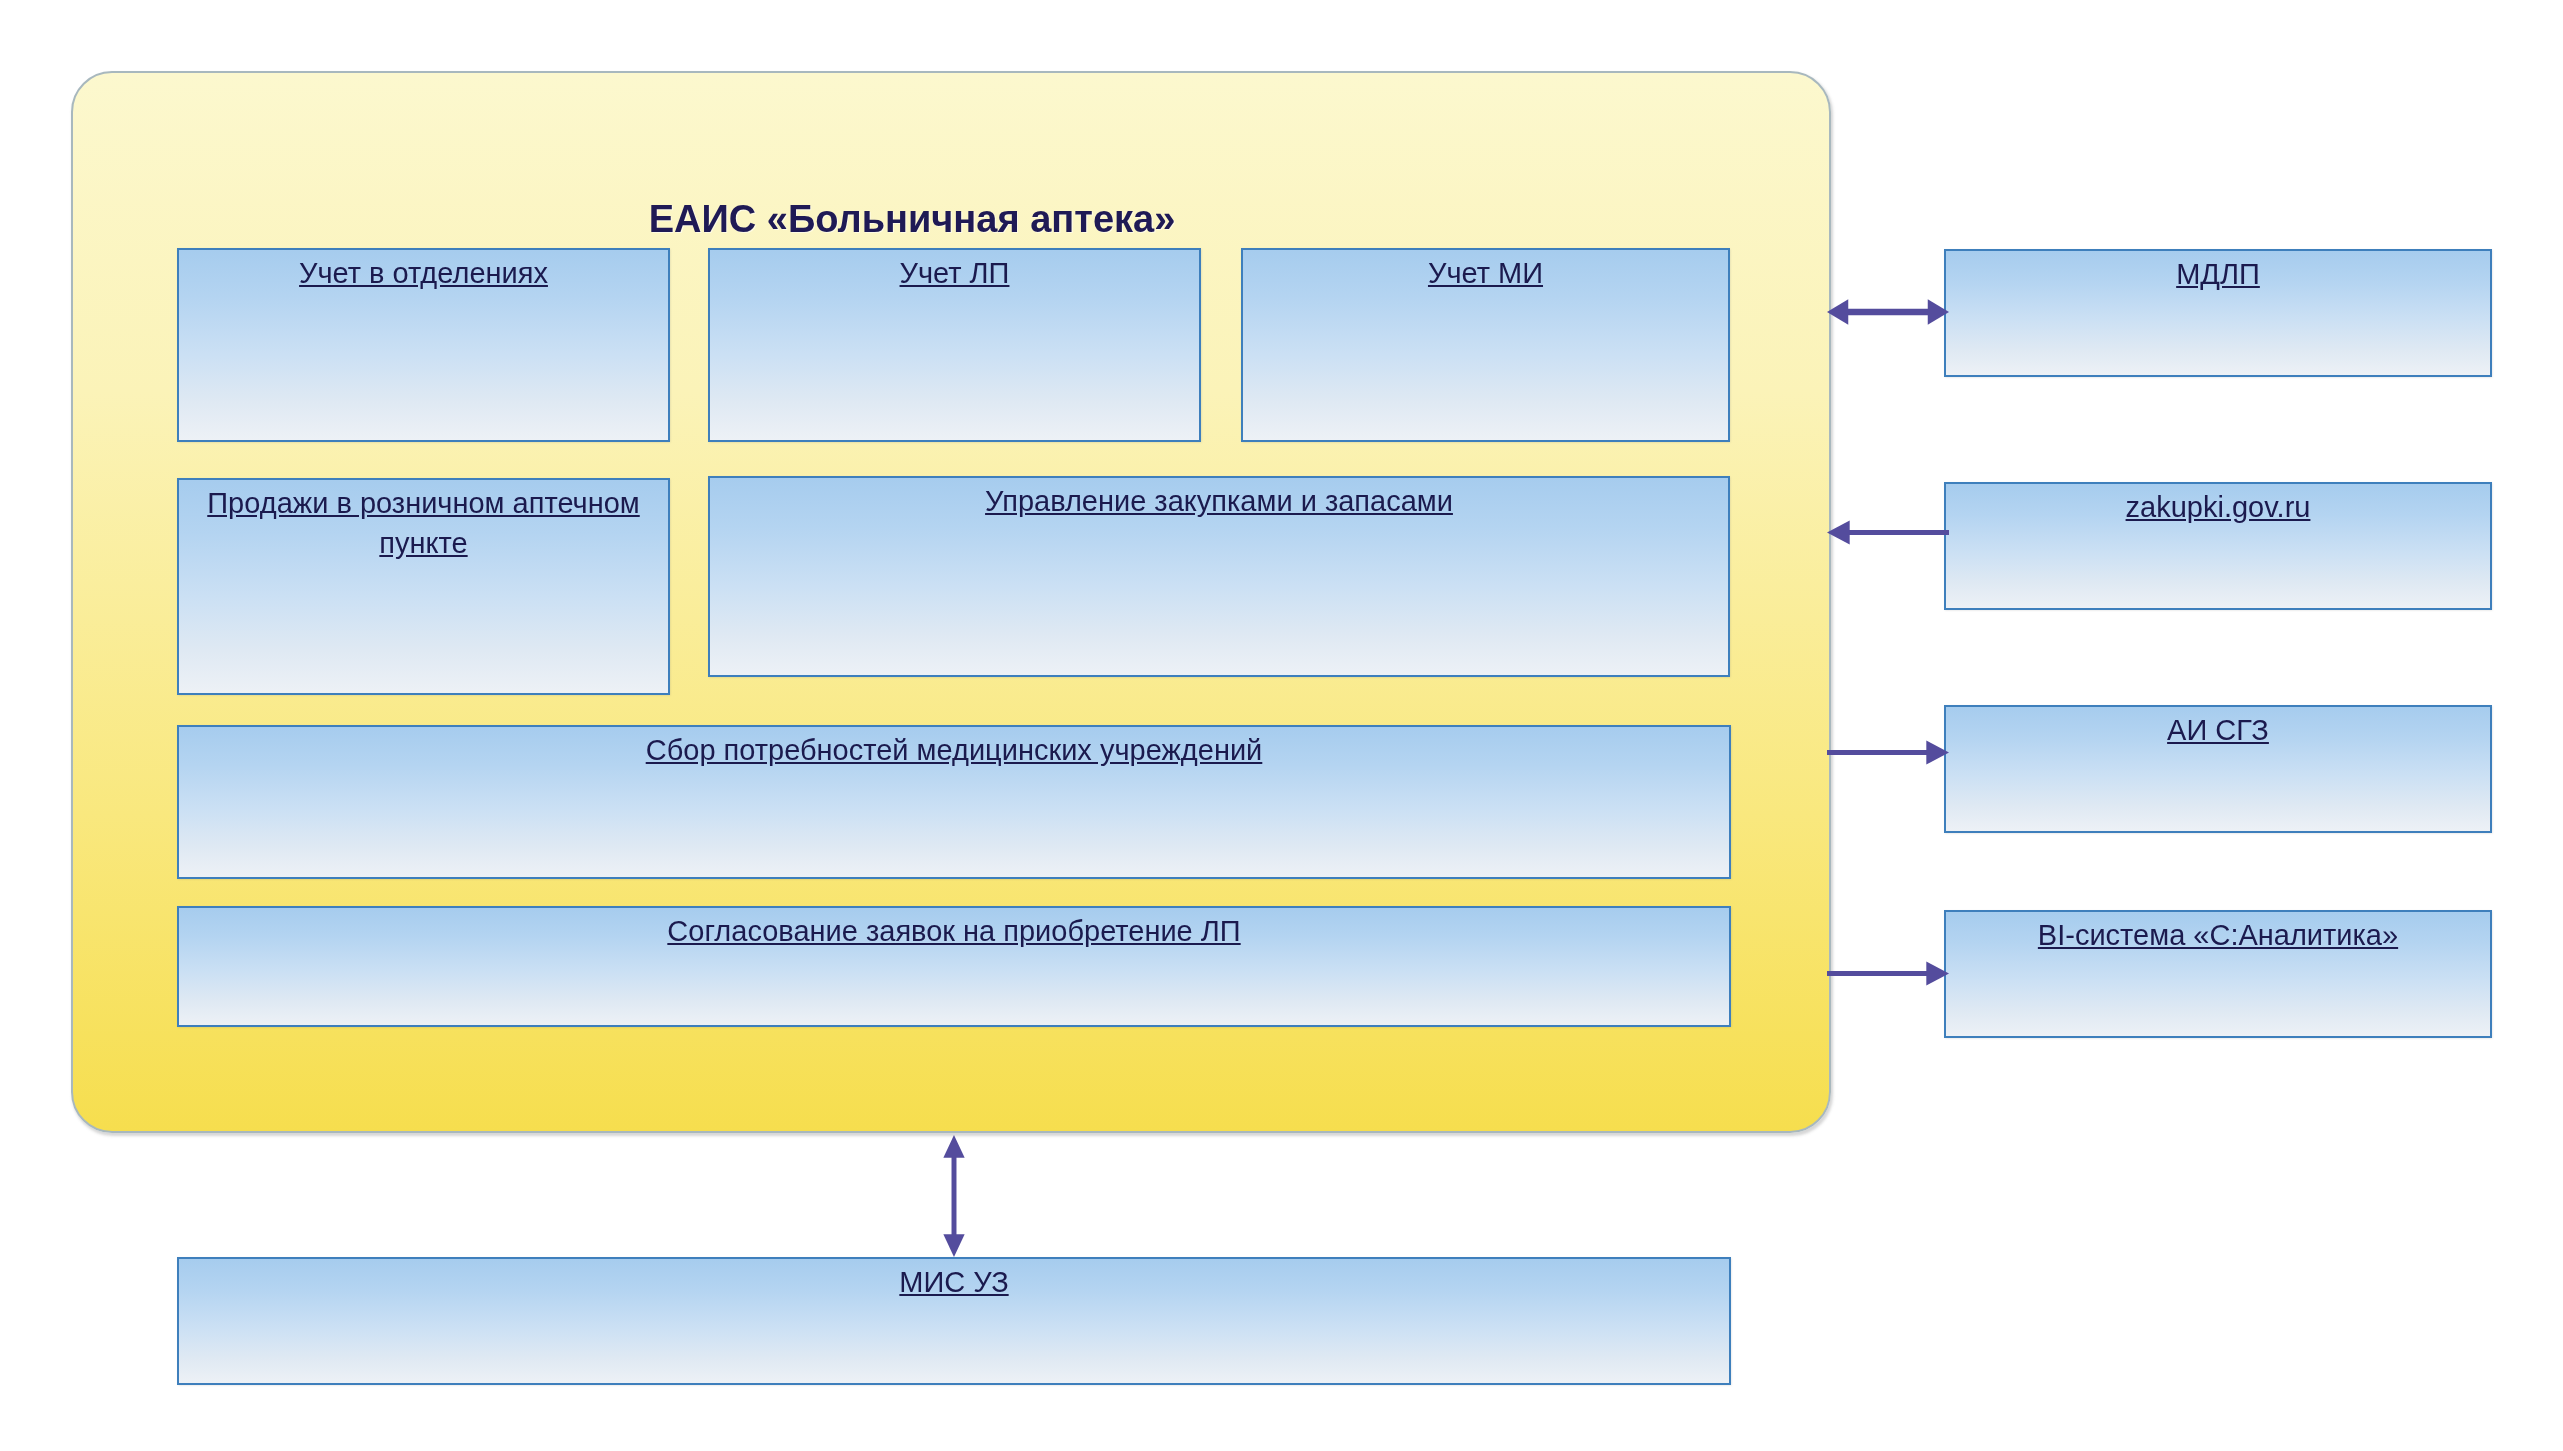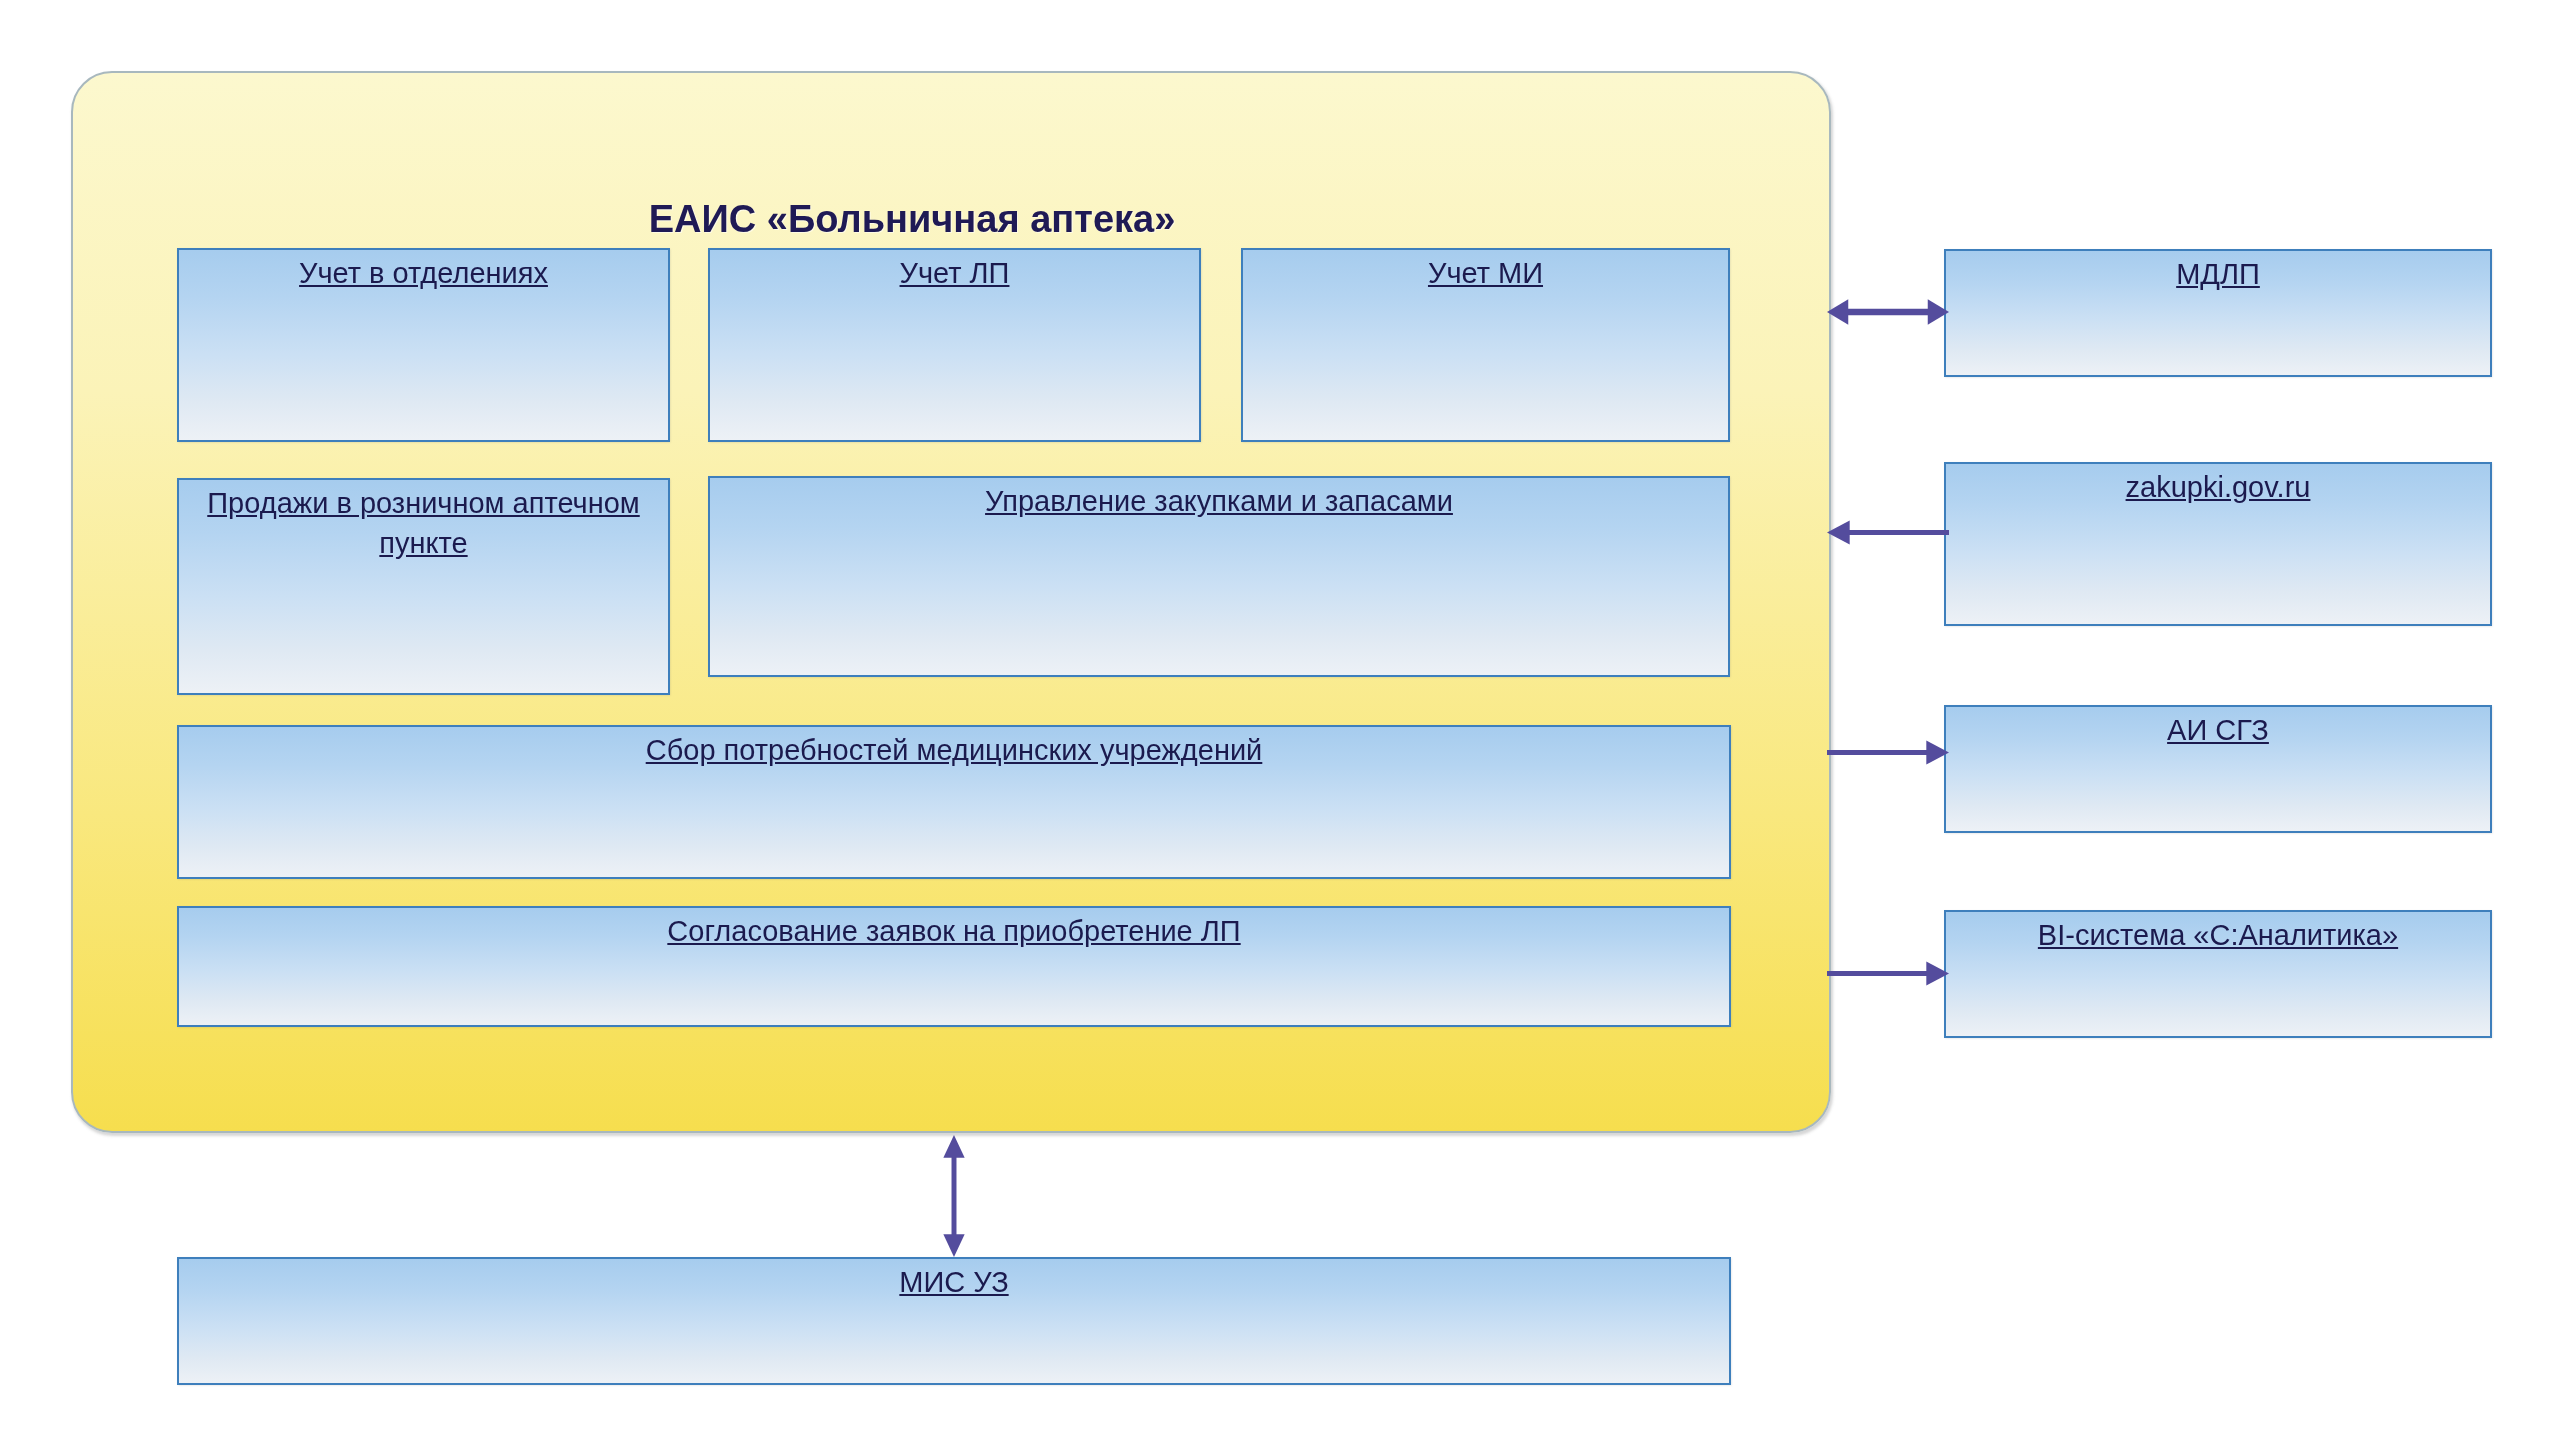--- a/index.html
+++ b/index.html
@@ -114,21 +114,21 @@
   </div>
 
   <div class="box" style="left:177px; top:906px; width:1554px; height:121px;">
     <span class="label">Согласование заявок на приобретение ЛП</span>
   </div>
 
   <div class="box" style="left:1944px; top:249px; width:548px; height:128px;">
     <span class="label">МДЛП</span>
   </div>
 
-  <div class="box" style="left:1944px; top:462px; width:548px; height:164px;">
+  <div class="box" style="left:1944px; top:482px; width:548px; height:128px;">
     <span class="label">zakupki.gov.ru</span>
   </div>
 
   <div class="box" style="left:1944px; top:689px; width:548px; height:128px;margin-top:16px;">
     <span class="label">АИ СГЗ</span>
   </div>
 
   <div class="box" style="left:1944px; top:910px; width:548px; height:128px;">
     <span class="label">BI-система «С:Аналитика»</span>
   </div>

